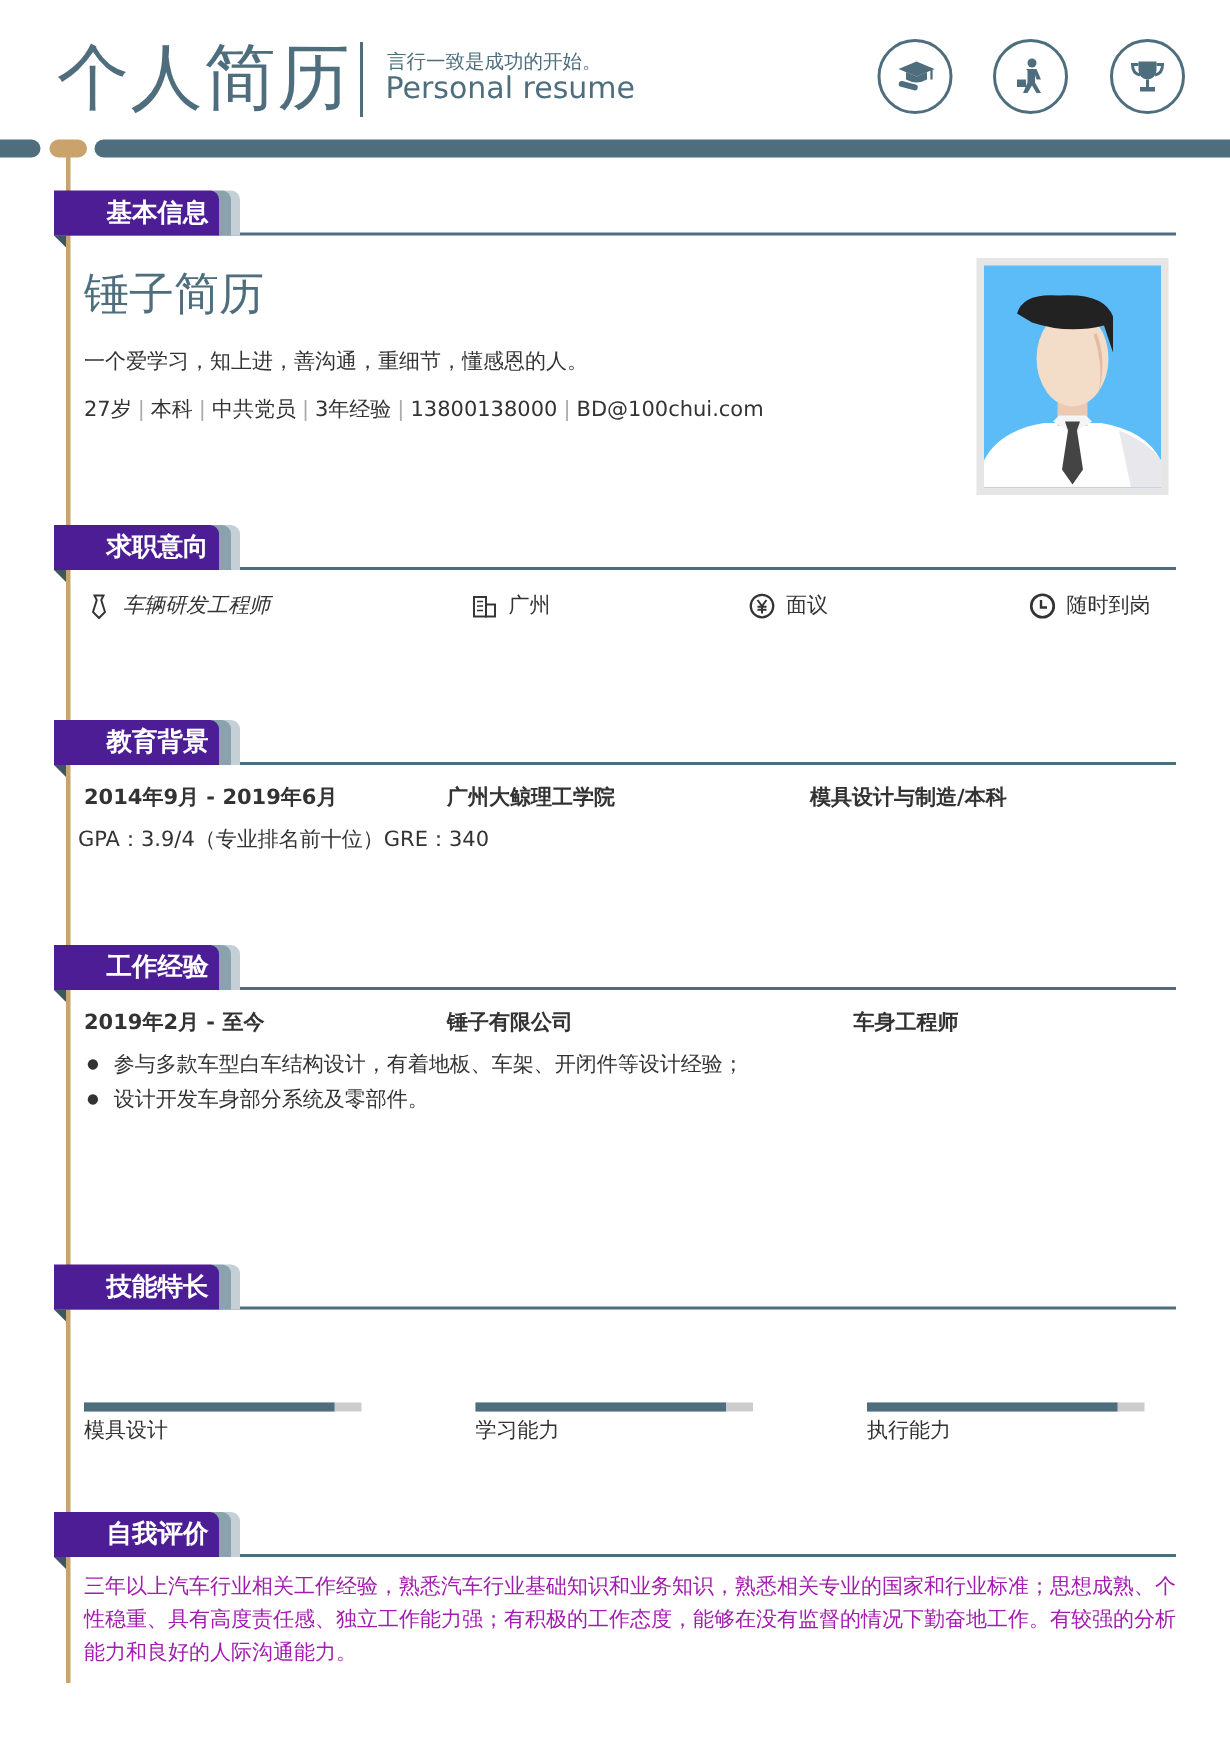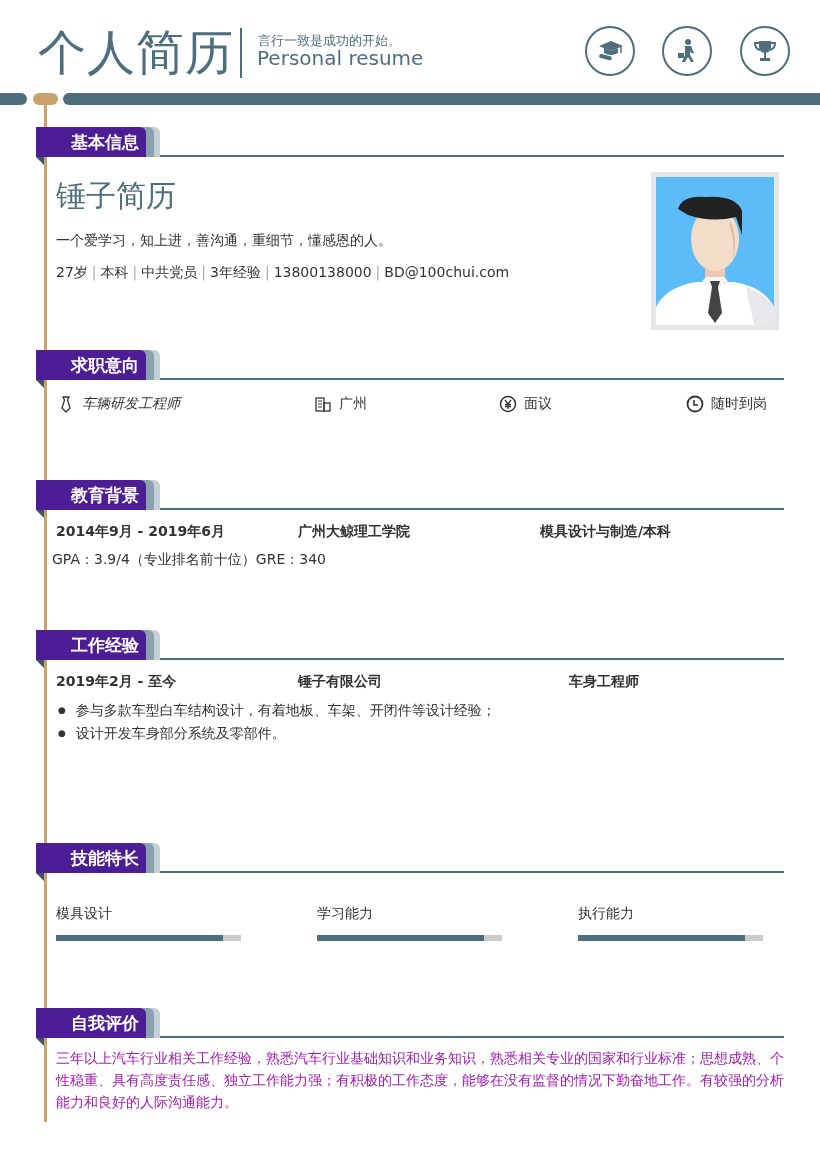--- a/index.html
+++ b/index.html
@@ -35,21 +35,21 @@
   .photo { position: absolute; left: 651px; top: 172px; width: 128px; height: 158px; background: #e6e6e6; padding: 5px; }
   .photo-inner { width: 118px; height: 148px; background: #5bbcf8; overflow: hidden; position: relative; }
 
   .intent-item { position: absolute; top: 395px; display: flex; align-items: center; font-size: 14px; color: #333; }
   .intent-item svg { width: 18px; height: 18px; margin-right: 7px; }
 
   ul.bullets { position: absolute; left: 58px; top: 700px; list-style: none; font-size: 14px; line-height: 21px; }
   ul.bullets li::before { content: "●"; font-size: 9px; margin-right: 10px; position: relative; top: -2px; }
 
   .skill { position: absolute; top: 905px; width: 185px; }
-  .skill-label { font-size: 14px; color: #333; }
+  .skill-label { font-size: 14px; color: #333; margin-top: 40px; }
   .skill-track { position: absolute; top: 30px; left: 0; width: 185px; height: 6px; background: #cccccc; }
   .skill-fill { height: 6px; background: #4e6e7e; }
 
   .para { position: absolute; left: 56px; top: 1047px; width: 730px; font-size: 14px; line-height: 22px; color: #a21caf; white-space: normal; }
 </style>
 </head>
 <body>
 
 <div class="hdr-title">个人简历</div>
 <div class="hdr-divider"></div>

